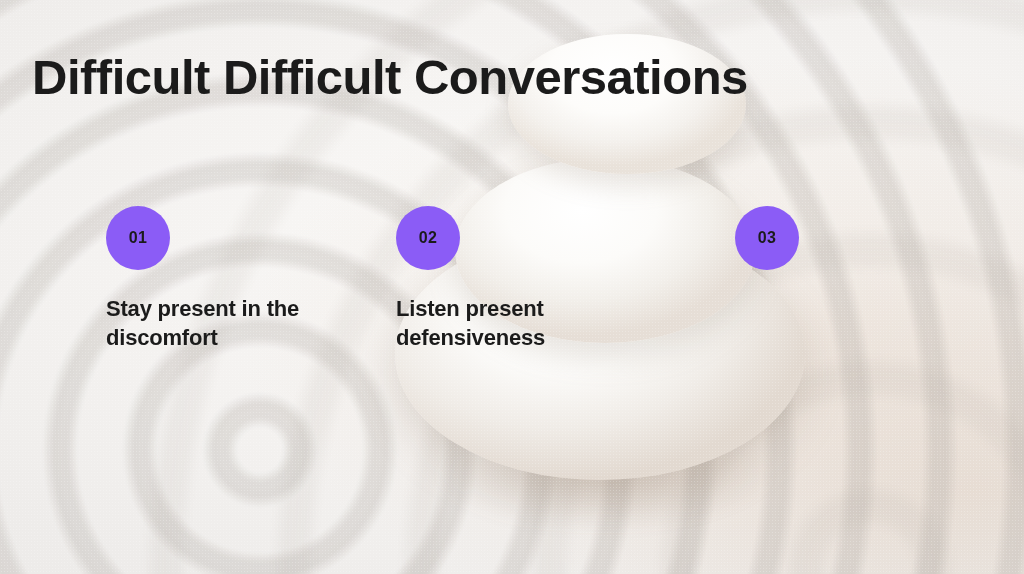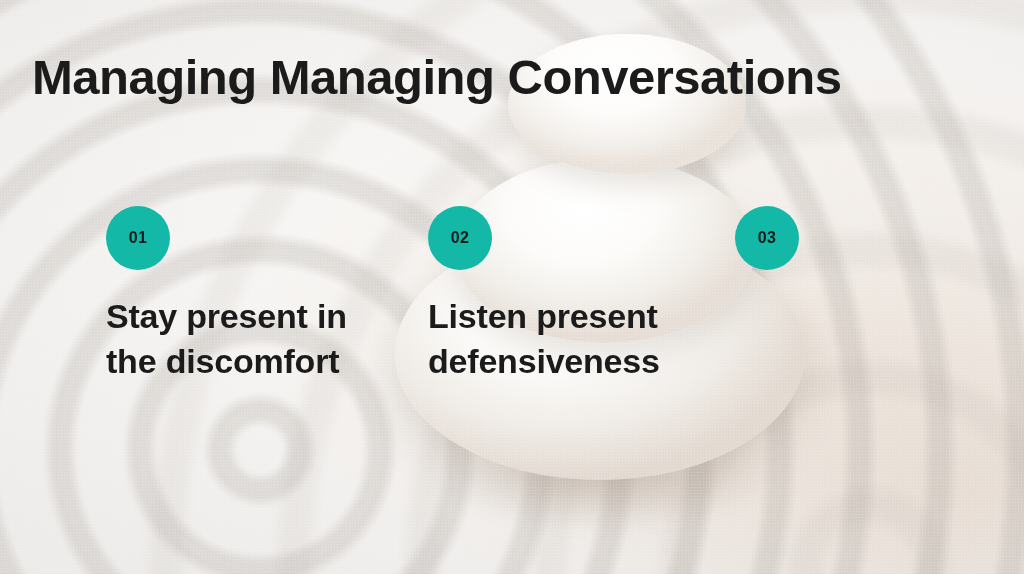--- a/index.html
+++ b/index.html
@@ -176,43 +176,43 @@
     top: 0;
     width: 1024px;
   }
 
   .point {
     position: absolute;
     top: 206px;
   }
 
   .point-1 { left: 106px; width: 270px; }
-  .point-2 { left: 396px; width: 280px; margin-left: 32px; }
+  .point-2 { left: 396px; width: 280px; }
   .point-3 { left: 735px; width: 250px; text-align: center; }
 
   .badge {
     width: 64px;
     height: 64px;
     border-radius: 50%;
-    background: #14b8a6;
+    background: #8b5cf6;
     display: flex;
     align-items: center;
     justify-content: center;
   }
 
   .badge-num {
     font-size: 16px;
     font-weight: 700;
     letter-spacing: 0.3px;
     color: #1b1b1b;
   }
 
   .point-heading {
     margin: 24px 0 0 0;
-    font-size: 34px;
+    font-size: 22px;
     line-height: 1.33;
     font-weight: 700;
     letter-spacing: -0.2px;
     color: #1b1b1b;
   }
 </style>
 </head>
 <body>
 
 <div id="slide">
@@ -224,21 +224,21 @@
     <div class="ripples-right"></div>
     <div class="stone-shadow"></div>
     <div class="stone stone-bottom"></div>
     <div class="stone stone-middle"></div>
     <div class="stone stone-top"></div>
     <div class="grain"></div>
   </div>
 
   <div class="content">
 
-    <h1 id="slide-title">Managing Managing Conversations</h1>
+    <h1 id="slide-title">Difficult Difficult Conversations</h1>
 
     <div class="points">
 
       <div class="point point-1">
         <div class="badge">
           <span class="badge-num">01</span>
         </div>
         <p class="point-heading">Stay present in the discomfort</p>
       </div>
 

